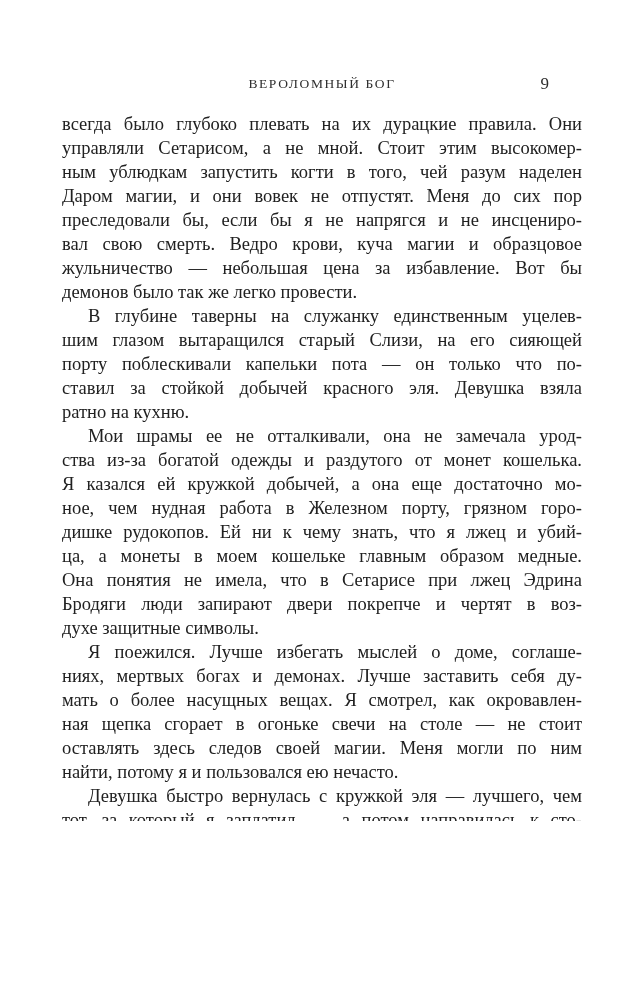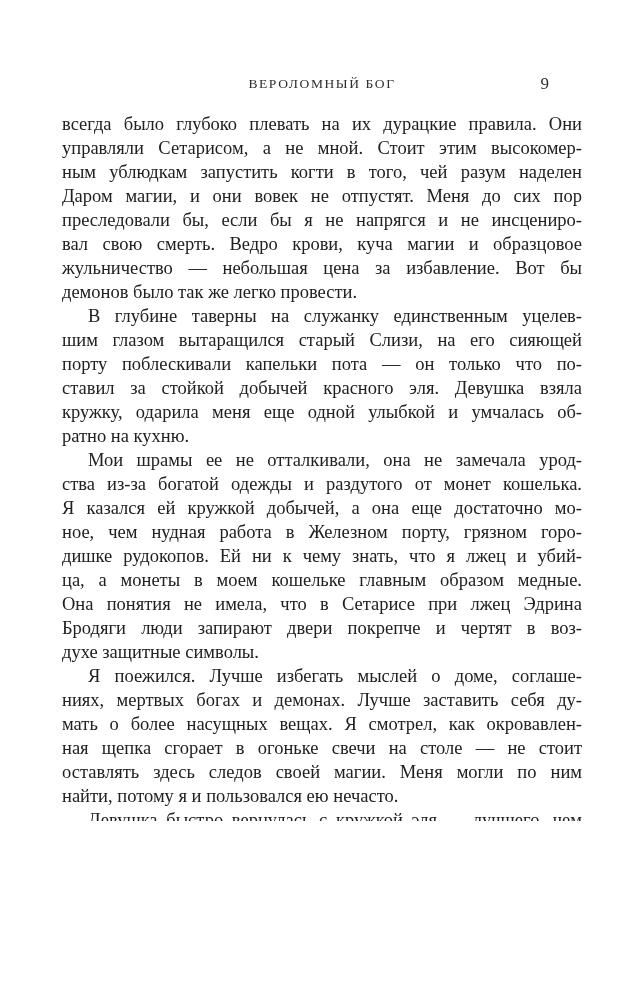--- a/index.html
+++ b/index.html
@@ -81,21 +81,20 @@
         <div class="line">преследовали бы, если бы я не напрягся и не инсцениро-</div>
         <div class="line">вал свою смерть. Ведро крови, куча магии и образцовое</div>
         <div class="line">жульничество — небольшая цена за избавление. Вот бы</div>
         <div class="line last">демонов было так же легко провести.</div>
       </div>
       <div class="paragraph indent">
         <div class="line">В глубине таверны на служанку единственным уцелев-</div>
         <div class="line">шим глазом вытаращился старый Слизи, на его сияющей</div>
         <div class="line">порту поблескивали капельки пота — он только что по-</div>
         <div class="line">ставил за стойкой добычей красного эля. Девушка взяла</div>
-        <div class="line">кружку, одарила меня еще одной улыбкой и умчалась об-</div>
         <div class="line last">ратно на кухню.</div>
       </div>
       <div class="paragraph indent">
         <div class="line">Мои шрамы ее не отталкивали, она не замечала урод-</div>
         <div class="line">ства из-за богатой одежды и раздутого от монет кошелька.</div>
         <div class="line">Я казался ей кружкой добычей, а она еще достаточно мо-</div>
         <div class="line">ное, чем нудная работа в Железном порту, грязном горо-</div>
         <div class="line">дишке рудокопов. Ей ни к чему знать, что я лжец и убий-</div>
         <div class="line">ца, а монеты в моем кошельке главным образом медные.</div>
         <div class="line">Она понятия не имела, что в Сетарисе при лжец Эдрина</div>
@@ -105,16 +104,17 @@
       <div class="paragraph indent">
         <div class="line">Я поежился. Лучше избегать мыслей о доме, соглаше-</div>
         <div class="line">ниях, мертвых богах и демонах. Лучше заставить себя ду-</div>
         <div class="line">мать о более насущных вещах. Я смотрел, как окровавлен-</div>
         <div class="line">ная щепка сгорает в огоньке свечи на столе — не стоит</div>
         <div class="line">оставлять здесь следов своей магии. Меня могли по ним</div>
         <div class="line last">найти, потому я и пользовался ею нечасто.</div>
       </div>
       <div class="paragraph indent">
         <div class="line">Девушка быстро вернулась с кружкой эля — лучшего, чем</div>
+        <div class="line">тот, за который я заплатил, — а потом направилась к сто-</div>
         <div class="line">лику буйных пьяных моряков, обсуждавших слухи о поте-</div>
       </div>
     </main>
 </div>
 
 </body></html>

